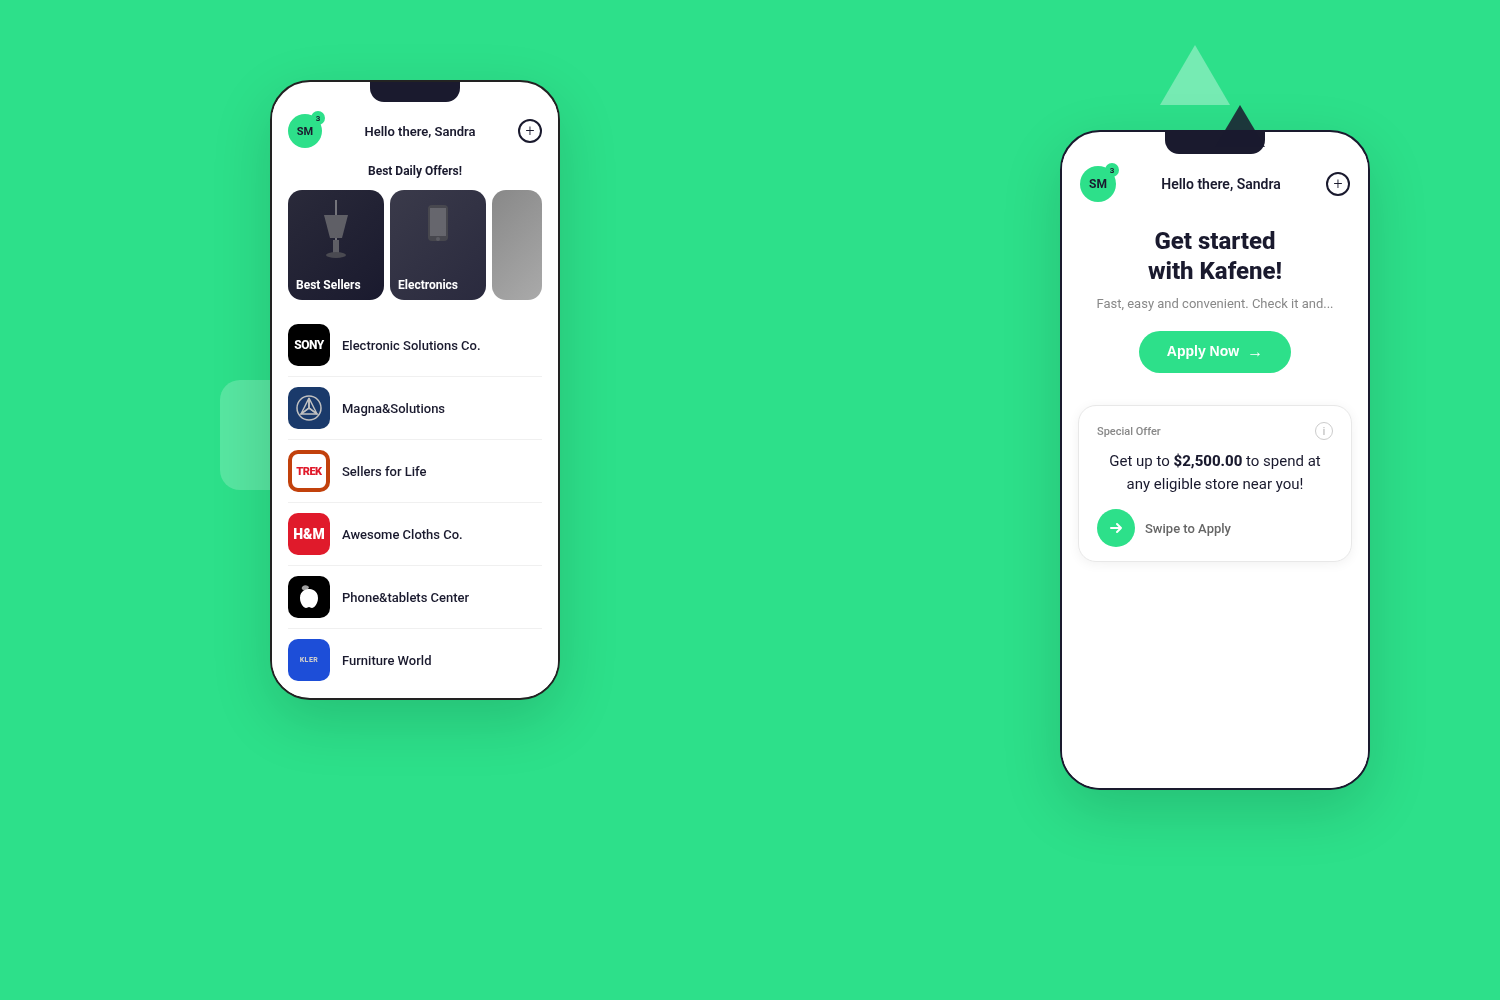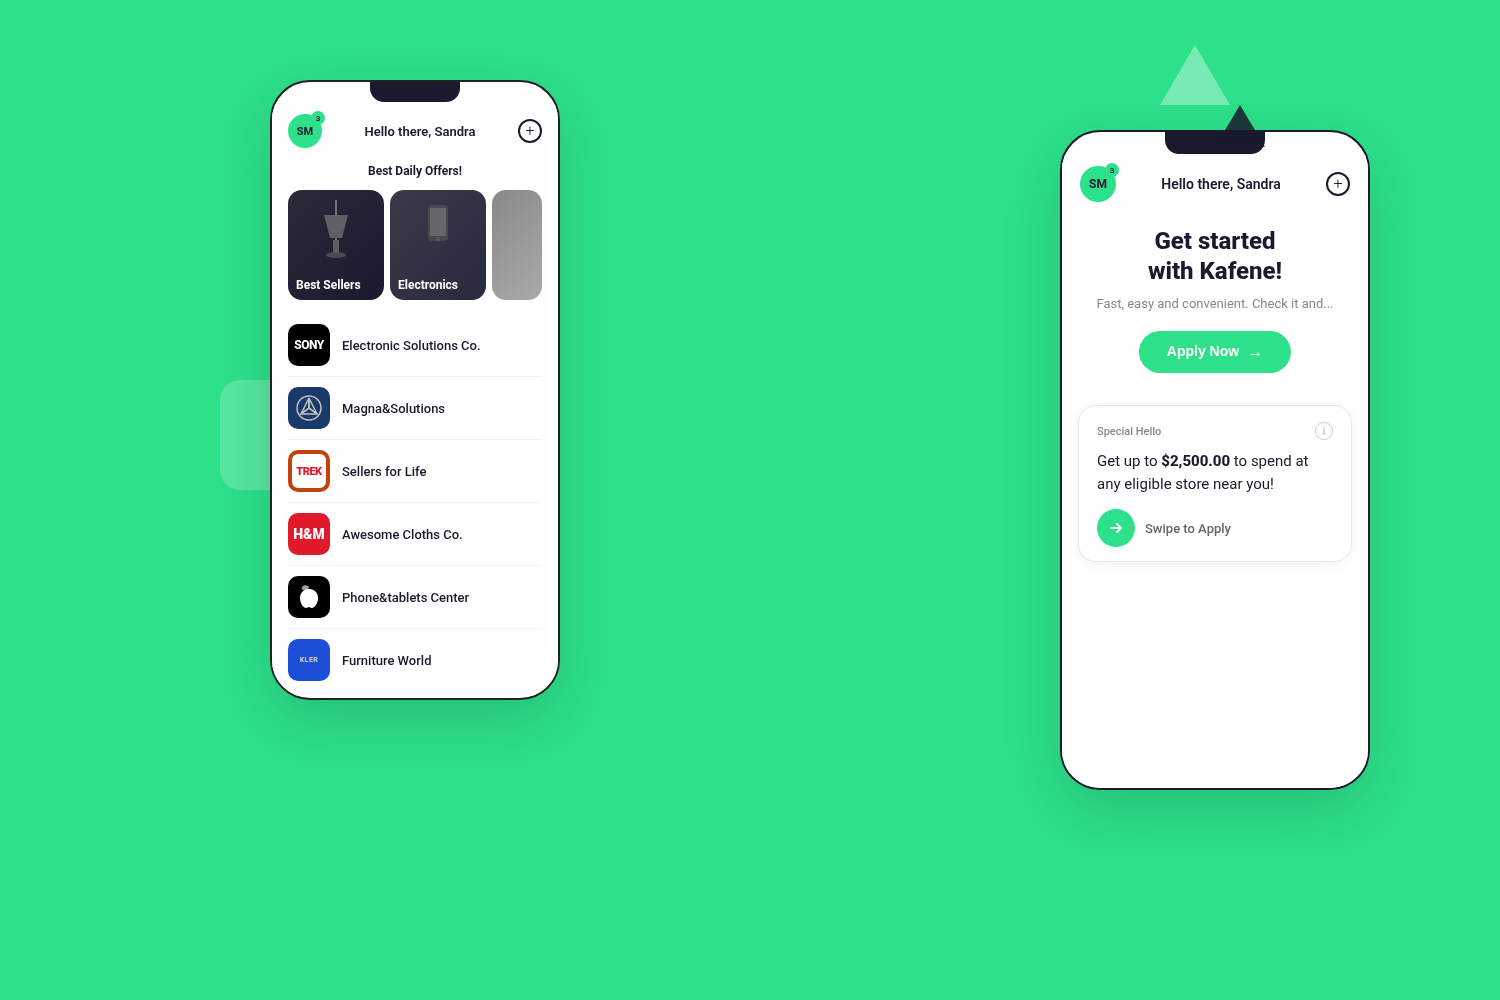--- a/index.html
+++ b/index.html
@@ -310,20 +310,21 @@
       justify-content: center;
       font-size: 10px;
       color: #aaa;
     }
 
     .offer-text {
       font-size: 15px;
       color: #1a1a2e;
       line-height: 1.5;
       margin-bottom: 14px;
+      text-align: center;
     }
 
     .offer-amount {
       font-weight: 800;
       color: #1a1a2e;
     }
 
     .swipe-row {
       display: flex;
       align-items: center;
@@ -506,21 +507,21 @@
       </div>
       <div class="hero-subtitle" data-name="hero-subtitle">Fast, easy and convenient. Check it and...</div>
       <button class="apply-btn" data-name="apply-now-button">
         <span>Apply Now</span>
         <span class="arrow" data-name="arrow-icon">→</span>
       </button>
     </div>
 
     <div class="offer-card" data-name="special-offer-card">
       <div class="offer-tag-row" data-name="offer-tag-row">
-        <span class="offer-tag" data-name="offer-tag">Special Hello</span>
+        <span class="offer-tag" data-name="offer-tag">Special Offer</span>
         <div class="info-icon" data-name="info-icon">i</div>
       </div>
       <div class="offer-text" data-name="offer-text">
         <span>Get up to </span><span class="offer-amount" data-name="offer-amount">$2,500.00</span><span> to spend at any eligible store near you!</span>
       </div>
       <div class="swipe-row" data-name="swipe-row">
         <div class="swipe-btn" data-name="swipe-button">
           <svg width="16" height="16" viewBox="0 0 16 16">
             <path d="M3 8 L13 8 M9 4 L13 8 L9 12" stroke="#fff" stroke-width="2" fill="none" stroke-linecap="round" stroke-linejoin="round"></path>
           </svg>

